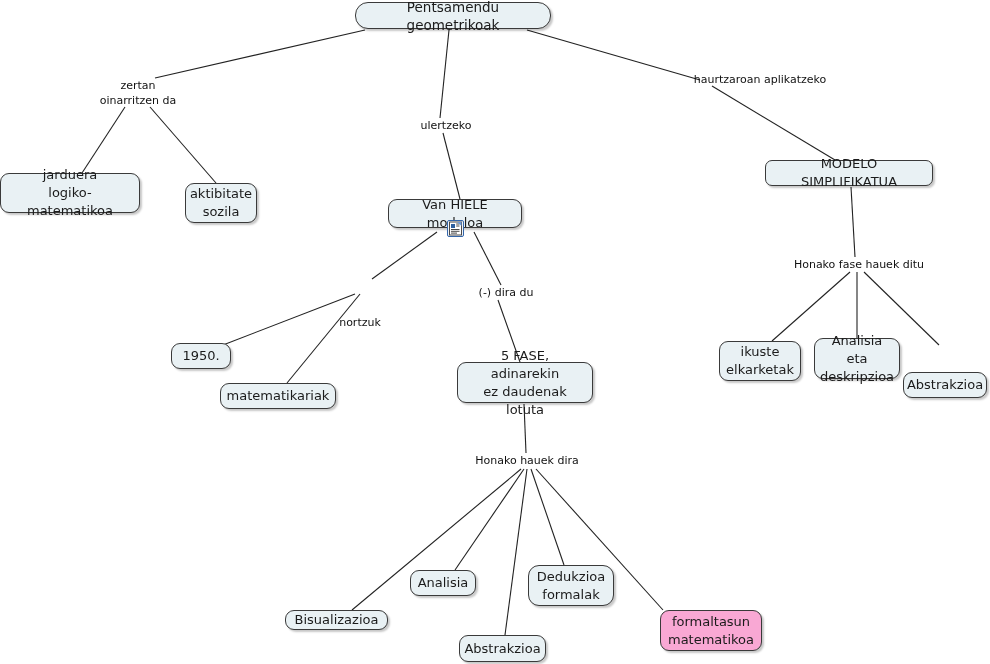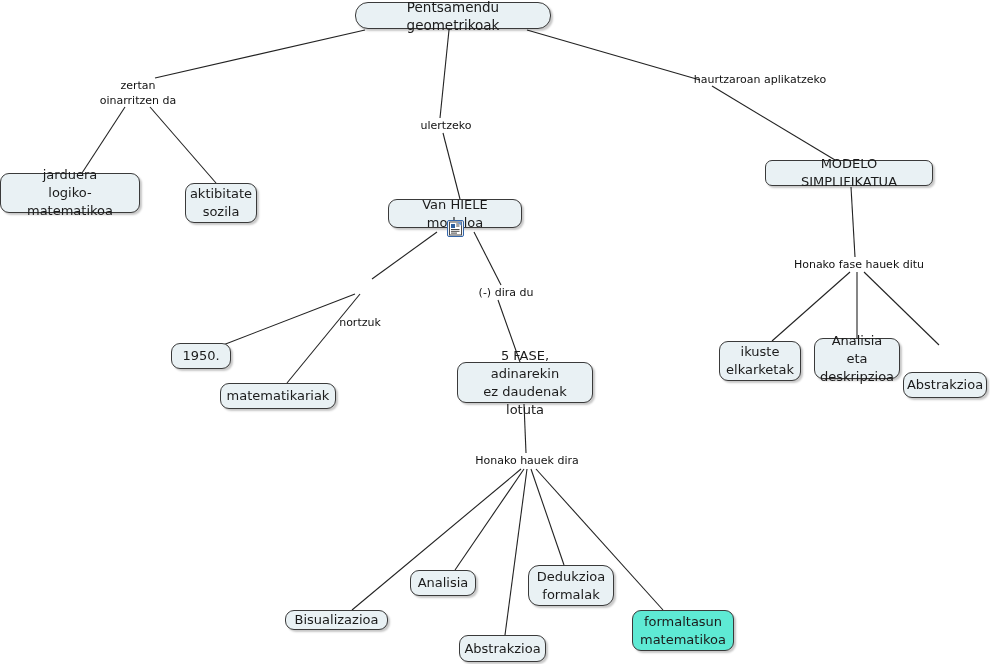--- a/index.html
+++ b/index.html
@@ -128,21 +128,21 @@
       <div class="node" style="left: 719px; top: 341px; width: 82px; height: 40px; background: rgb(233, 241, 244); border-color: rgb(58, 58, 58);">ikuste
 elkarketak</div>
       <div class="node" style="left: 814px; top: 338px; width: 86px; height: 41px; background: rgb(233, 241, 244); border-color: rgb(58, 58, 58);">Analisia eta
 deskripzioa</div>
       <div class="node" style="left: 903px; top: 345px; width: 84px; height: 26px; background: rgb(233, 241, 244); border-color: rgb(58, 58, 58); margin-top: 27px;">Abstrakzioa</div>
       <div class="node" style="left: 285px; top: 610px; width: 103px; height: 20px; background: rgb(233, 241, 244); border-color: rgb(58, 58, 58);">Bisualizazioa</div>
       <div class="node" style="left: 410px; top: 570px; width: 66px; height: 26px; background: rgb(233, 241, 244); border-color: rgb(58, 58, 58);">Analisia</div>
       <div class="node" style="left: 459px; top: 635px; width: 87px; height: 27px; background: rgb(233, 241, 244); border-color: rgb(58, 58, 58);">Abstrakzioa</div>
       <div class="node" style="left: 528px; top: 565px; width: 86px; height: 41px; background: rgb(233, 241, 244); border-color: rgb(58, 58, 58); border-radius: 11px;">Dedukzioa
 formalak</div>
-      <div class="node" style="left: 632px; top: 610px; width: 102px; height: 41px; background: #5eead4; border-color: rgb(58, 58, 58);">formaltasun
+      <div class="node" style="left: 660px; top: 610px; width: 102px; height: 41px; background: #f9a8d4; border-color: rgb(58, 58, 58);">formaltasun
 matematikoa</div>
     </div>
 
   <span class="res-icon" id="res-icon" style="left: 447px; top: 220px; width: 17px; height: 17px;">
     <svg width="15" height="15" viewBox="0 0 15 15" aria-hidden="true">
       <rect x="1.5" y="1" width="12" height="13" fill="#ffffff" stroke="#4a4a4a" stroke-width="1"></rect>
       <rect x="3" y="3" width="4" height="4" fill="#2d5f9e"></rect>
       <line x1="3" y1="8.5" x2="11.5" y2="8.5" stroke="#333" stroke-width="0.9"></line>
       <line x1="3" y1="10.3" x2="11.5" y2="10.3" stroke="#333" stroke-width="0.9"></line>
       <line x1="3" y1="12.1" x2="9" y2="12.1" stroke="#333" stroke-width="0.9"></line>

